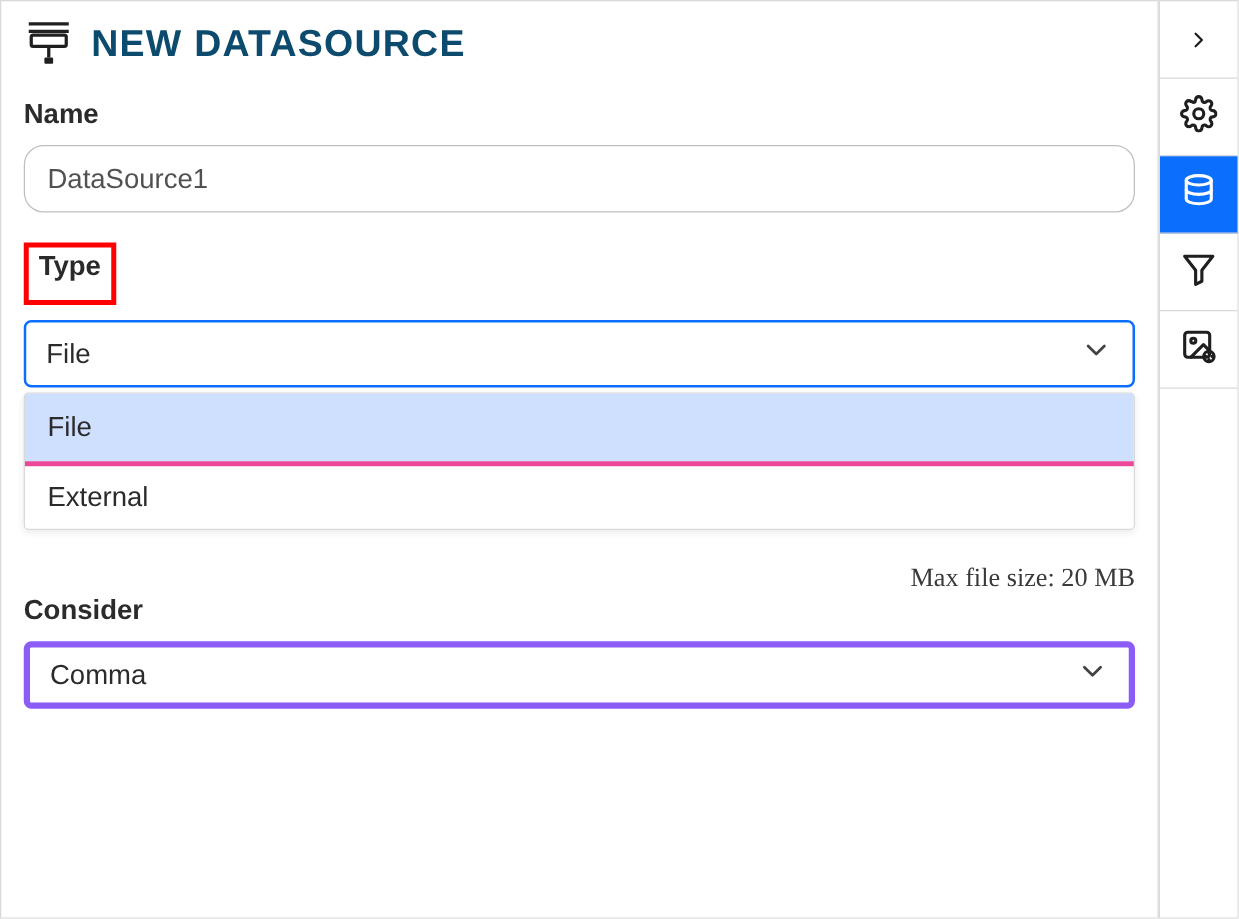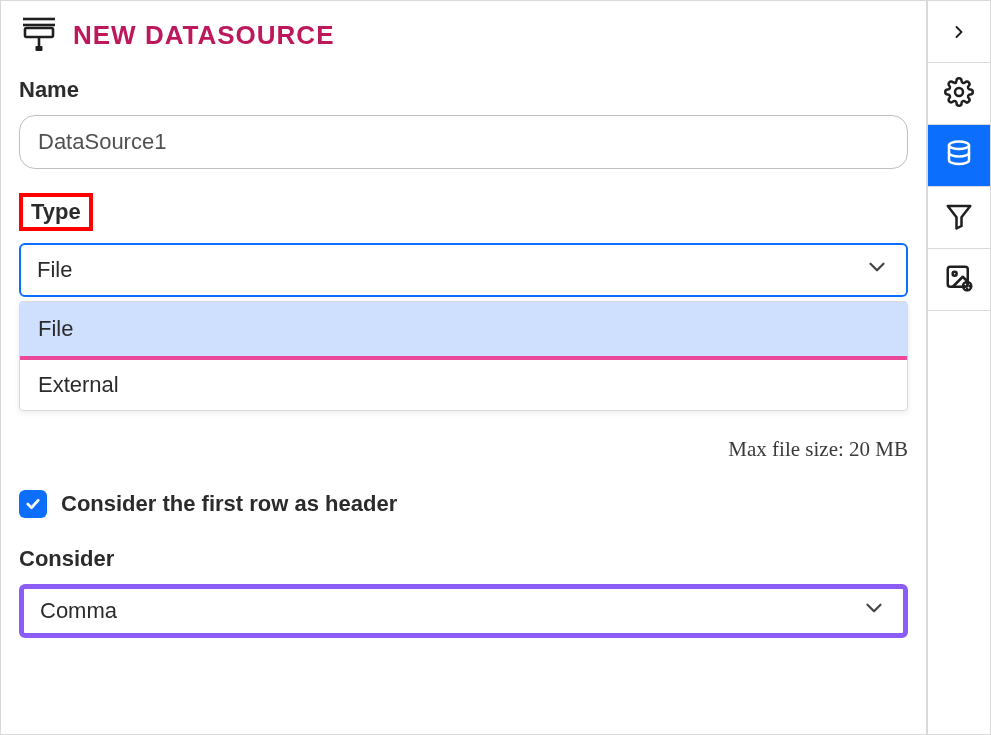--- a/index.html
+++ b/index.html
@@ -6,34 +6,34 @@
     html, body { width: 991px; height: 735px; font-family: Arial, Helvetica, sans-serif; background: #fff; }
     .root { display: flex; width: 100%; height: 100%; }
     .main-panel {
       flex: 1;
       border: 1px solid #d9d9d9;
       padding: 12px 18px 18px 18px;
       position: relative;
       overflow: hidden;
     }
     .header-row { display: flex; align-items: center; gap: 14px; margin-bottom: 20px; }
-    .header-title { font-size: 26px; font-weight: 600; color: #be185d; letter-spacing: 1px; }
+    .header-title { font-size: 30px; font-weight: 600; color: #0c4a6e; letter-spacing: 1px; }
     .field-label { font-size: 22px; font-weight: 700; color: #2b2b2b; margin-bottom: 12px; }
     .text-input {
       width: 100%; height: 54px; border: 1px solid #bfbfbf; border-radius: 16px;
       font-size: 22px; color: #515151; padding: 0 18px; outline: none;
       margin-bottom: 24px;
     }
     .type-highlight {
       display: inline-block;
       border: 4px solid #ff0000;
       padding: 2px 8px;
       margin-bottom: 12px;
     }
-    .type-highlight .field-label { margin-bottom: 0; }
+    .type-highlight .field-label { margin-bottom: 12px; }
     .select-field {
       position: relative; width: 100%;
     }
     .select-control {
       width: 100%; height: 54px; border: 2px solid #0b6efd; border-radius: 6px;
       display: flex; align-items: center; justify-content: space-between;
       padding: 0 16px; font-size: 22px; color: #2b2b2b; cursor: pointer;
       background: #fff;
     }
     .select-control.plain { border: 5px solid #8b5cf6; gap: 39px; }
@@ -122,28 +122,20 @@
         <div class="dropdown-item selected">File</div>
         <div class="dropdown-item">External</div>
       </div>
       <div class="dropdown-shadow"></div>
     </div>
 
     <div class="hint-row">
       <div class="hint-text">Max file size: 20 MB</div>
     </div>
 
-    <div class="checkbox-row">
-      <div class="checkbox-box">
-        <svg viewBox="0 0 24 24" fill="none" stroke="#fff" stroke-width="3.5" stroke-linecap="round" stroke-linejoin="round">
-            <polyline points="5 12 10 17 19 7"></polyline>
-          </svg>
-      </div>
-      <div class="checkbox-label">Consider the first row as header</div>
-    </div>
 
     <div class="field-label">Consider</div>
     <div class="select-field">
       <div class="select-control plain">
         <span>Comma</span>
         <span class="chev">
           <svg width="26" height="26" viewBox="0 0 24 24" fill="none" stroke="currentColor" stroke-width="2" stroke-linecap="round" stroke-linejoin="round">
               <polyline points="6 9 12 15 18 9"></polyline>
             </svg>
         </span>

